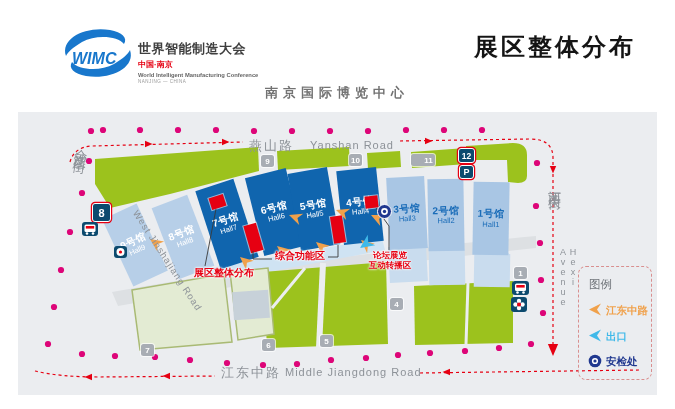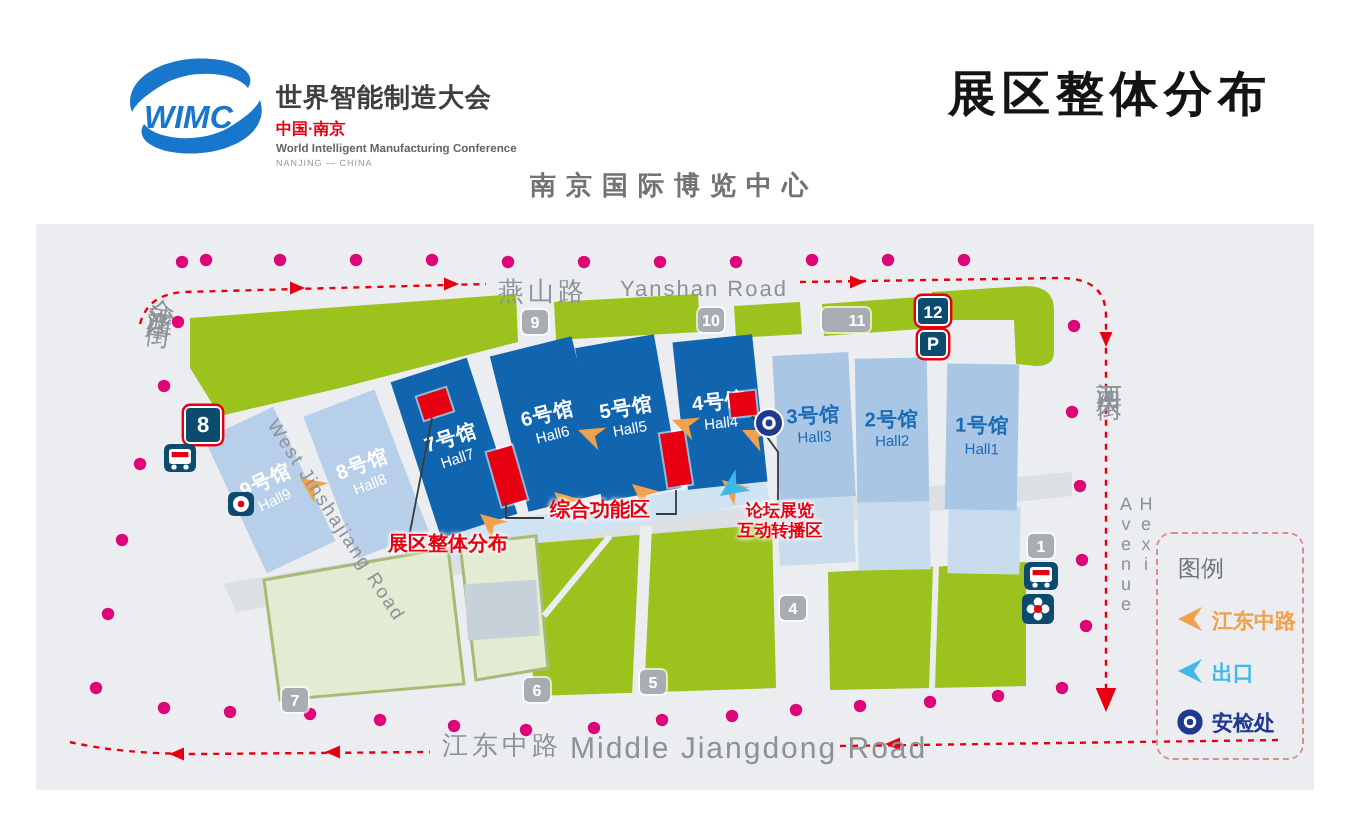--- a/index.html
+++ b/index.html
@@ -217,21 +217,21 @@
   <div class="abs zonelabel" style="left:194px;top:267px;width:60px;font-size:10px;">展区整体分布</div>
   <div class="abs zonelabel" style="left:269px;top:250px;width:62px;font-size:10px;">综合功能区</div>
   <div class="abs zonelabel" style="left:362px;top:251px;width:56px;font-size:8.5px;">
     <div>论坛展览</div>
     <div>互动转播区</div>
   </div>
 
   <div class="abs roadlabel" style="left:249px;top:137px;font-size:13px;letter-spacing:2px;">燕山路</div>
   <div class="abs roadlabel" style="left:310px;top:139px;font-size:11px;letter-spacing:1px;">Yanshan Road</div>
   <div class="abs roadlabel" style="left:221px;top:364px;font-size:13px;letter-spacing:2px;">江东中路</div>
-  <div class="abs roadlabel" style="left:285px;top:366px;font-size:15px;letter-spacing:1px;">Middle Jiangdong Road</div>
+  <div class="abs roadlabel" style="left:285px;top:366px;font-size:11px;letter-spacing:1px;">Middle Jiangdong Road</div>
   <div class="abs roadlabel vtext" style="left:74px;top:139px;height:92px;font-size:13px;letter-spacing:3px;transform:rotate(9deg);transform-origin:50% 0;">金沙江西街</div>
   <div class="abs roadlabel vtext" style="left:130px;top:211px;height:150px;font-size:9.5px;letter-spacing:1px;transform:rotate(-33deg);transform-origin:50% 0;">West Jinshajiang Road</div>
   <div class="abs roadlabel vtext" style="left:545px;top:181px;height:62px;font-size:13px;letter-spacing:2px;">河西大街</div>
   <div class="abs roadlabel vtext upright" style="left:558px;top:247px;height:100px;font-size:9px;">Hexi Avenue</div>
 
   <div class="abs badge outlined" style="left:92px;top:203px;width:17px;height:17px;font-size:11px;">8</div>
   <div class="abs badge" style="left:82px;top:222px;width:16px;height:14px;">
     <svg width="16" height="14" viewBox="0 0 16 14">
         <rect x="2.5" y="2.5" width="11" height="7.5" rx="1.5" fill="#fff"></rect>
         <rect x="3.8" y="4" width="8.4" height="2.6" fill="#e60012"></rect>

